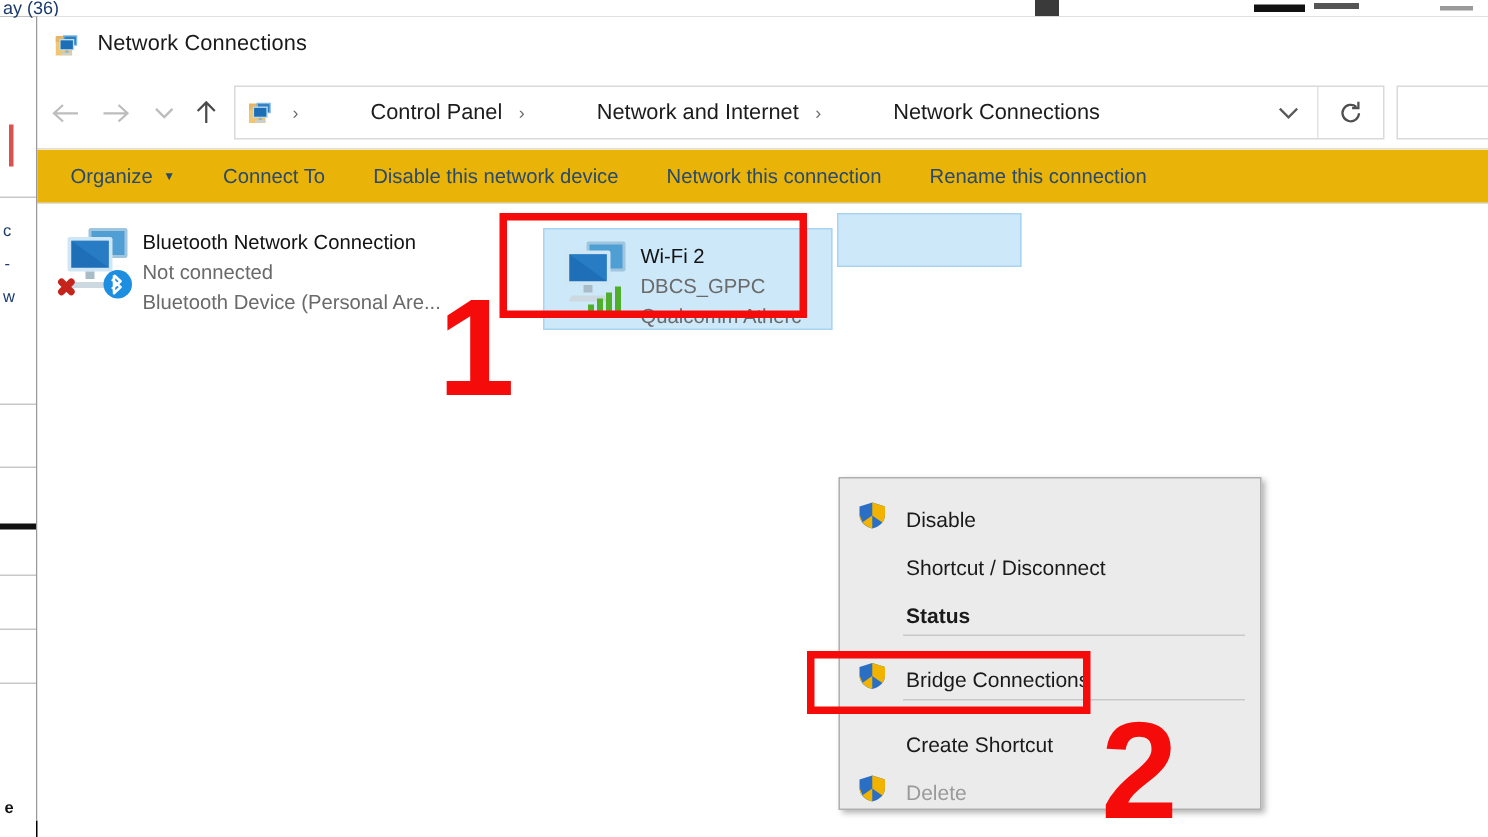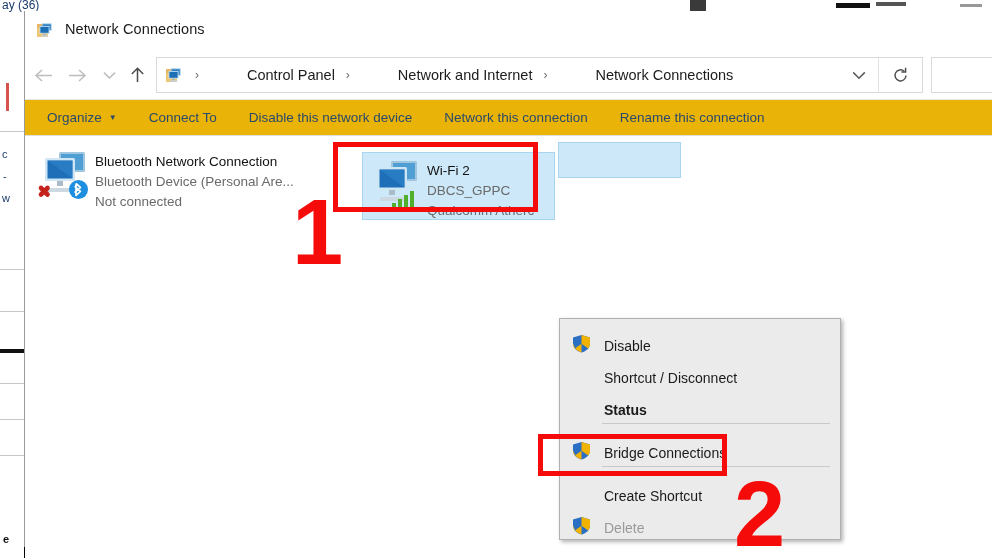--- a/index.html
+++ b/index.html
@@ -447,22 +447,22 @@
           <path d="M12.5 12.5 L37.5 12.5 L37.5 30.5 Z" fill="#2f86cc" opacity=".55"></path>
           <rect x="22" y="33" width="6" height="5" fill="#a9bcc7"></rect>
           <path d="M14 40 L36 40 L38 44 L12 44 Z" fill="#cdd9e0"></path>
           <path d="M6 40 L12.5 46.5 M12.5 40 L6 46.5" stroke="#c4241b" stroke-width="4.6" stroke-linecap="round"></path>
           <circle cx="43.5" cy="41.5" r="9.5" fill="#1e8fe0"></circle>
           <path d="M41 35.5 L41 47.5 L45.4 43.4 L39.6 38.2 M39.6 44.6 L45.4 39.5 L41 35.5" stroke="#ffffff" stroke-width="1.7" fill="none" stroke-linejoin="round"></path>
         </svg>
       </span>
       <span class="adapter-lines">
         <div class="ad-name">Bluetooth Network Connection</div>
+        <div class="ad-sub">Not connected</div>
         <div class="ad-sub">Bluetooth Device (Personal Are...</div>
-        <div class="ad-sub">Not connected</div>
       </span>
     </div>
 
     <div class="adapter" id="adapter-wifi">
       <span class="adapter-icon">
         <svg width="60" height="58" viewBox="0 0 60 58">
           <rect x="24" y="4" width="26" height="20" rx="1.5" fill="#9fc6de"></rect>
           <rect x="26" y="6" width="22" height="16" fill="#4f9ed4"></rect>
           <rect x="10" y="10" width="30" height="23" rx="1.5" fill="#cfe6f5"></rect>
           <rect x="12.5" y="12.5" width="25" height="18" fill="#1e6fb8"></rect>

